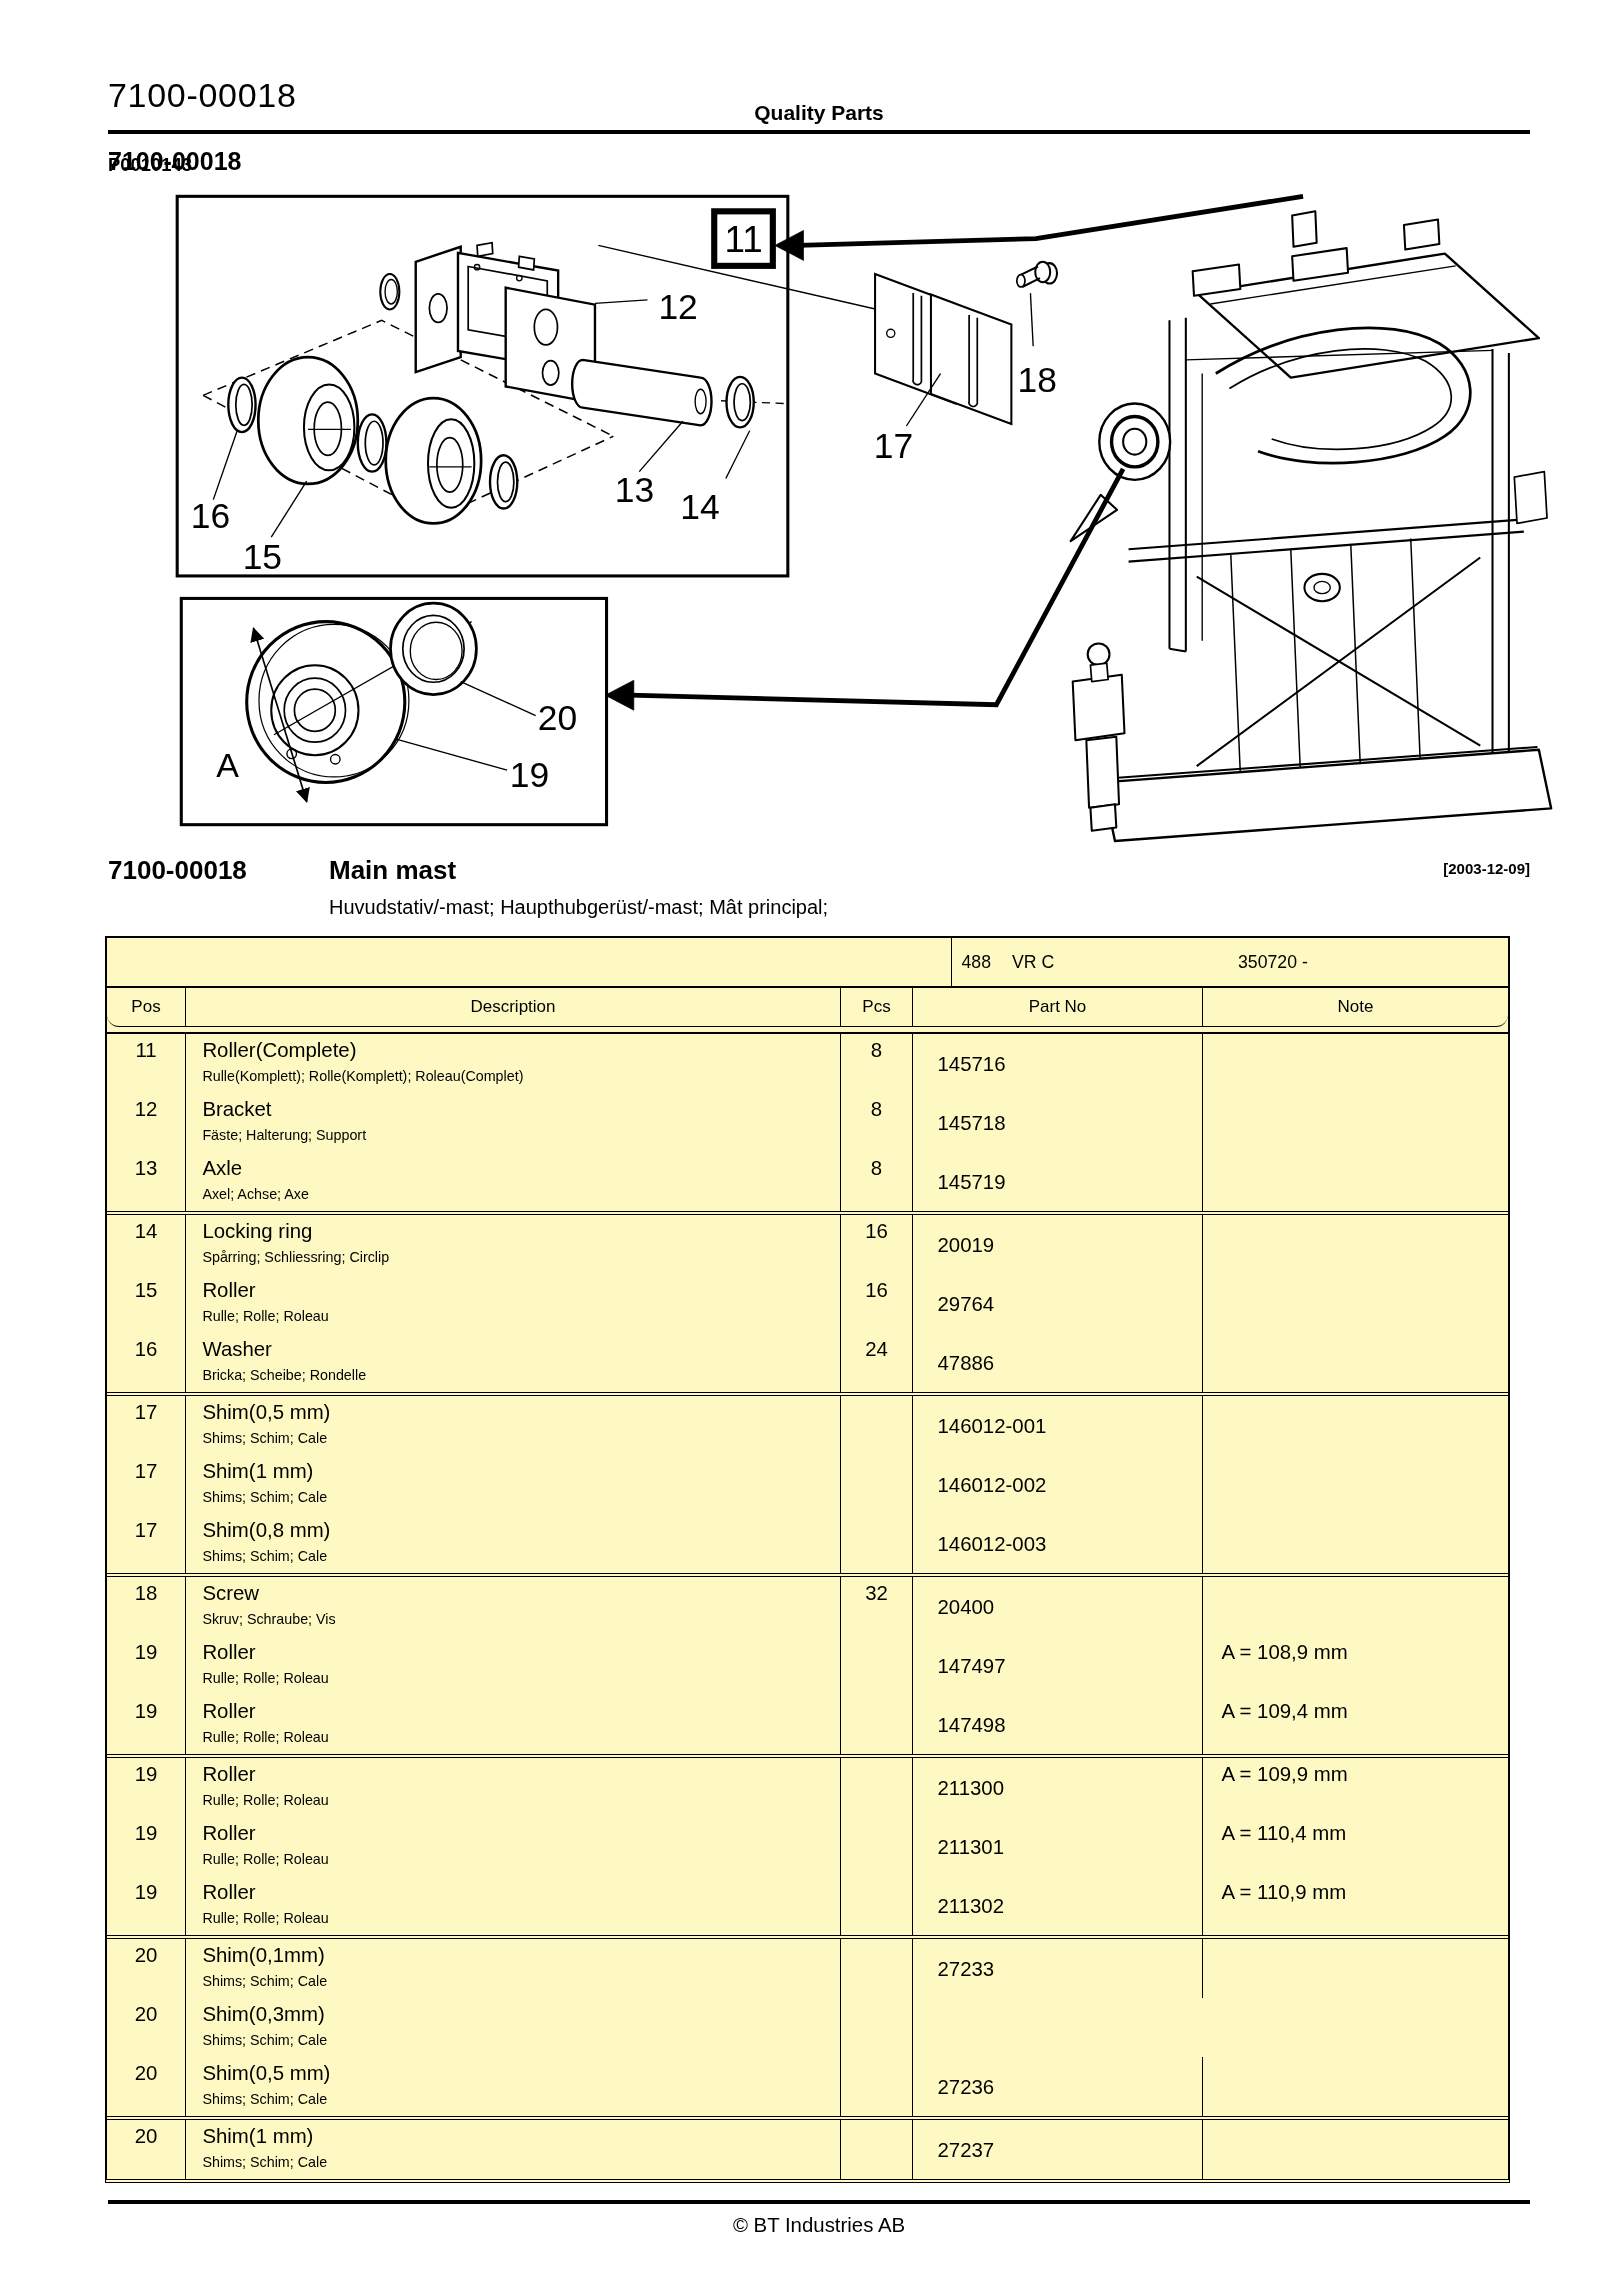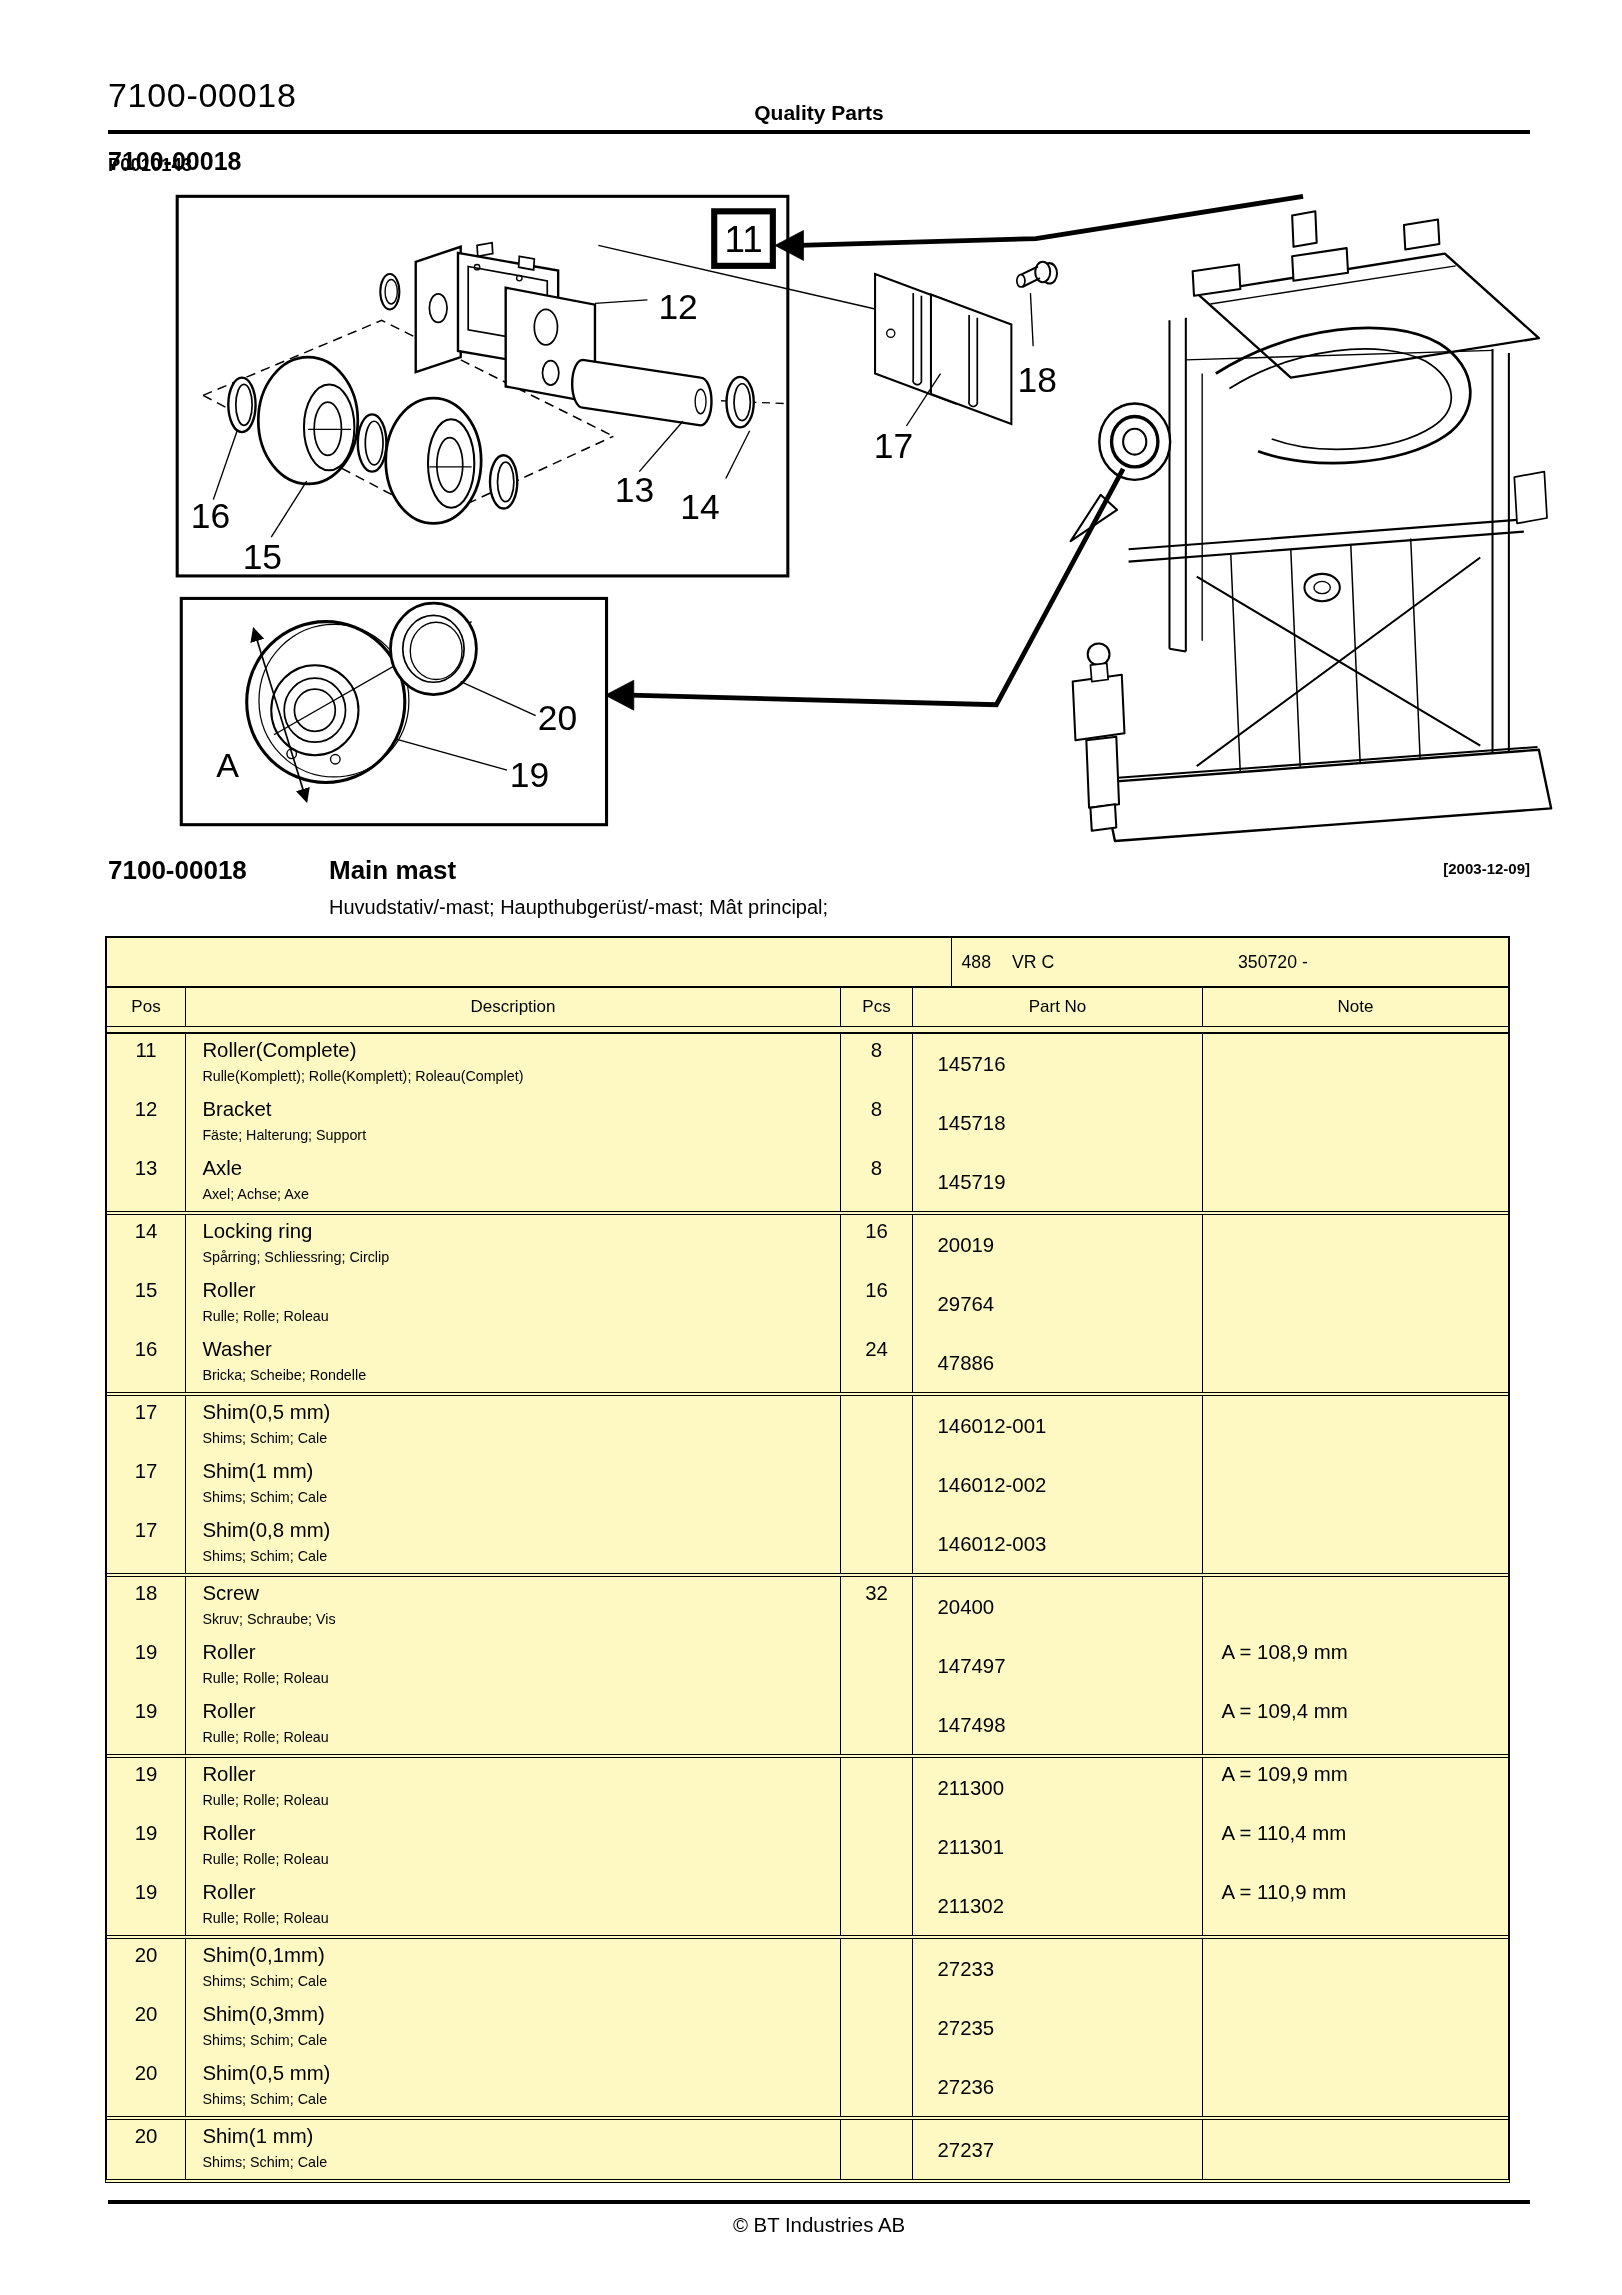--- a/index.html
+++ b/index.html
@@ -24,21 +24,21 @@
   svg.diagram text{font-family:"Liberation Sans","DejaVu Sans",sans-serif;fill:#000;}
   .dlabel{font-size:52px;}
   
   .ptable{left:105px;top:936px;width:1405px;border:2px solid #000;border-top-width:2.7px;border-bottom:4.8px double #000;box-sizing:border-box;background:#fef9c3;}
   .band{display:flex;height:48px;border-bottom:2.7px solid #000;}
   .band-left{width:845px;border-right:1.4px solid #000;box-sizing:border-box;}
   .band-right{flex:1;position:relative;font-size:17.7px;}
   .band-right .m1{position:absolute;left:9.5px;top:13.6px;}
   .band-right .m2{position:absolute;left:60px;top:13.6px;}
   .band-right .m3{position:absolute;left:286px;top:13.6px;}
-  .chead{display:grid;grid-template-columns:79px 655px 72px 290px 1fr;height:38px;border-bottom:1.4px solid #000;}
+  .chead{display:grid;grid-template-columns:79px 655px 72px 290px 1fr;height:38px;border-bottom:1.4px solid #000;border-radius:12px;}
   .chead .hc{border-right:1.4px solid #000;box-sizing:border-box;display:flex;align-items:center;justify-content:center;font-size:17px;}
   .chead .hc:last-child{border-right:none;}
   .dblline{height:4.8px;border-bottom:2px solid #000;}
   .group{border-bottom:4.8px double #000;}
   .group:last-child{border-bottom:none;}
   .row{display:grid;grid-template-columns:79px 655px 72px 290px 1fr;height:59px;}
   .row .c{border-right:1.4px solid #000;box-sizing:border-box;overflow:hidden;}
   .row .c:last-child{border-right:none;}
   .row .pos{text-align:center;font-size:20.4px;padding-top:5.5px;}
   .row .desc{padding-left:16.4px;}
@@ -410,21 +410,20 @@
           <div class="c part">27233</div>
           <div class="c note"></div>
         </div>
         <div class="row">
           <div class="c pos">20</div>
           <div class="c desc">
             <div class="main">Shim(0,3mm)</div>
             <div class="sub">Shims; Schim; Cale</div>
           </div>
           <div class="c pcs"></div>
-          <div class="c part">27235</div>
           <div class="c note"></div>
         </div>
         <div class="row">
           <div class="c pos">20</div>
           <div class="c desc">
             <div class="main">Shim(0,5 mm)</div>
             <div class="sub">Shims; Schim; Cale</div>
           </div>
           <div class="c pcs"></div>
           <div class="c part">27236</div>

